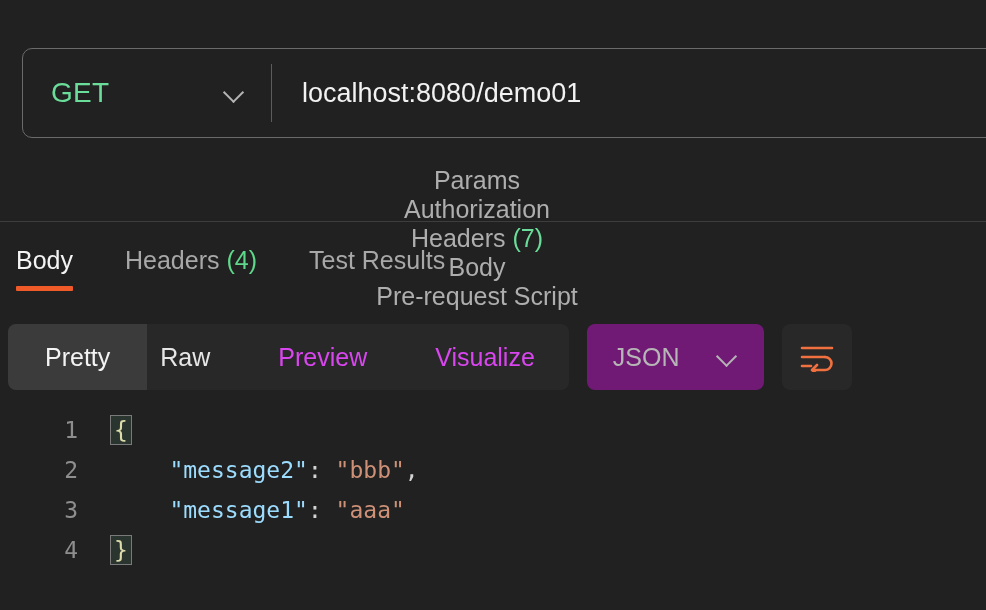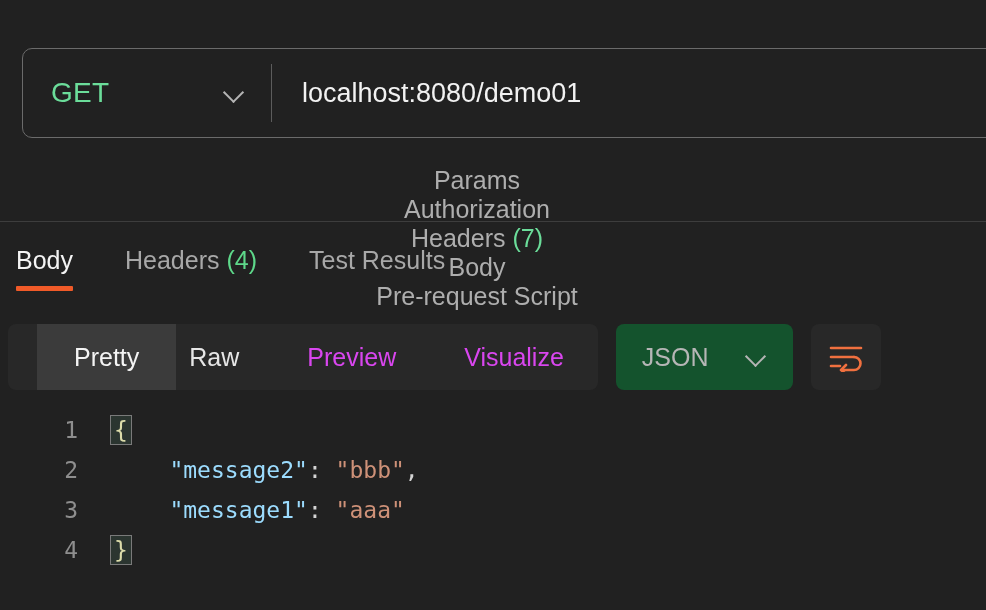--- a/index.html
+++ b/index.html
@@ -170,32 +170,32 @@
   .seg-item {
     display: flex;
     align-items: center;
     justify-content: center;
     padding: 0 34px;
     font-size: 25px;
     color: #d946ef;
     cursor: pointer;
     white-space: nowrap;
   }
-  .seg-item.first { padding: 0 37px; margin-left: 29px; }
+  .seg-item.first { padding: 0 37px; }
   .seg-item.active {
     background: #3b3b3b;
     color: #f4f4f4;
   }
   .seg-item.light { color: #e6e6e6; padding-left: 13px; }
 
   .json-sel {
     margin-left: 18px;
     height: 66px;
     min-width: 172px;
-    background: #14532d;
+    background: #701a75;
     border-radius: 8px;
     display: flex;
     align-items: center;
     justify-content: center;
     gap: 36px;
     padding: 0 26px;
     box-sizing: border-box;
     cursor: pointer;
   }
   .json-sel .lbl {

